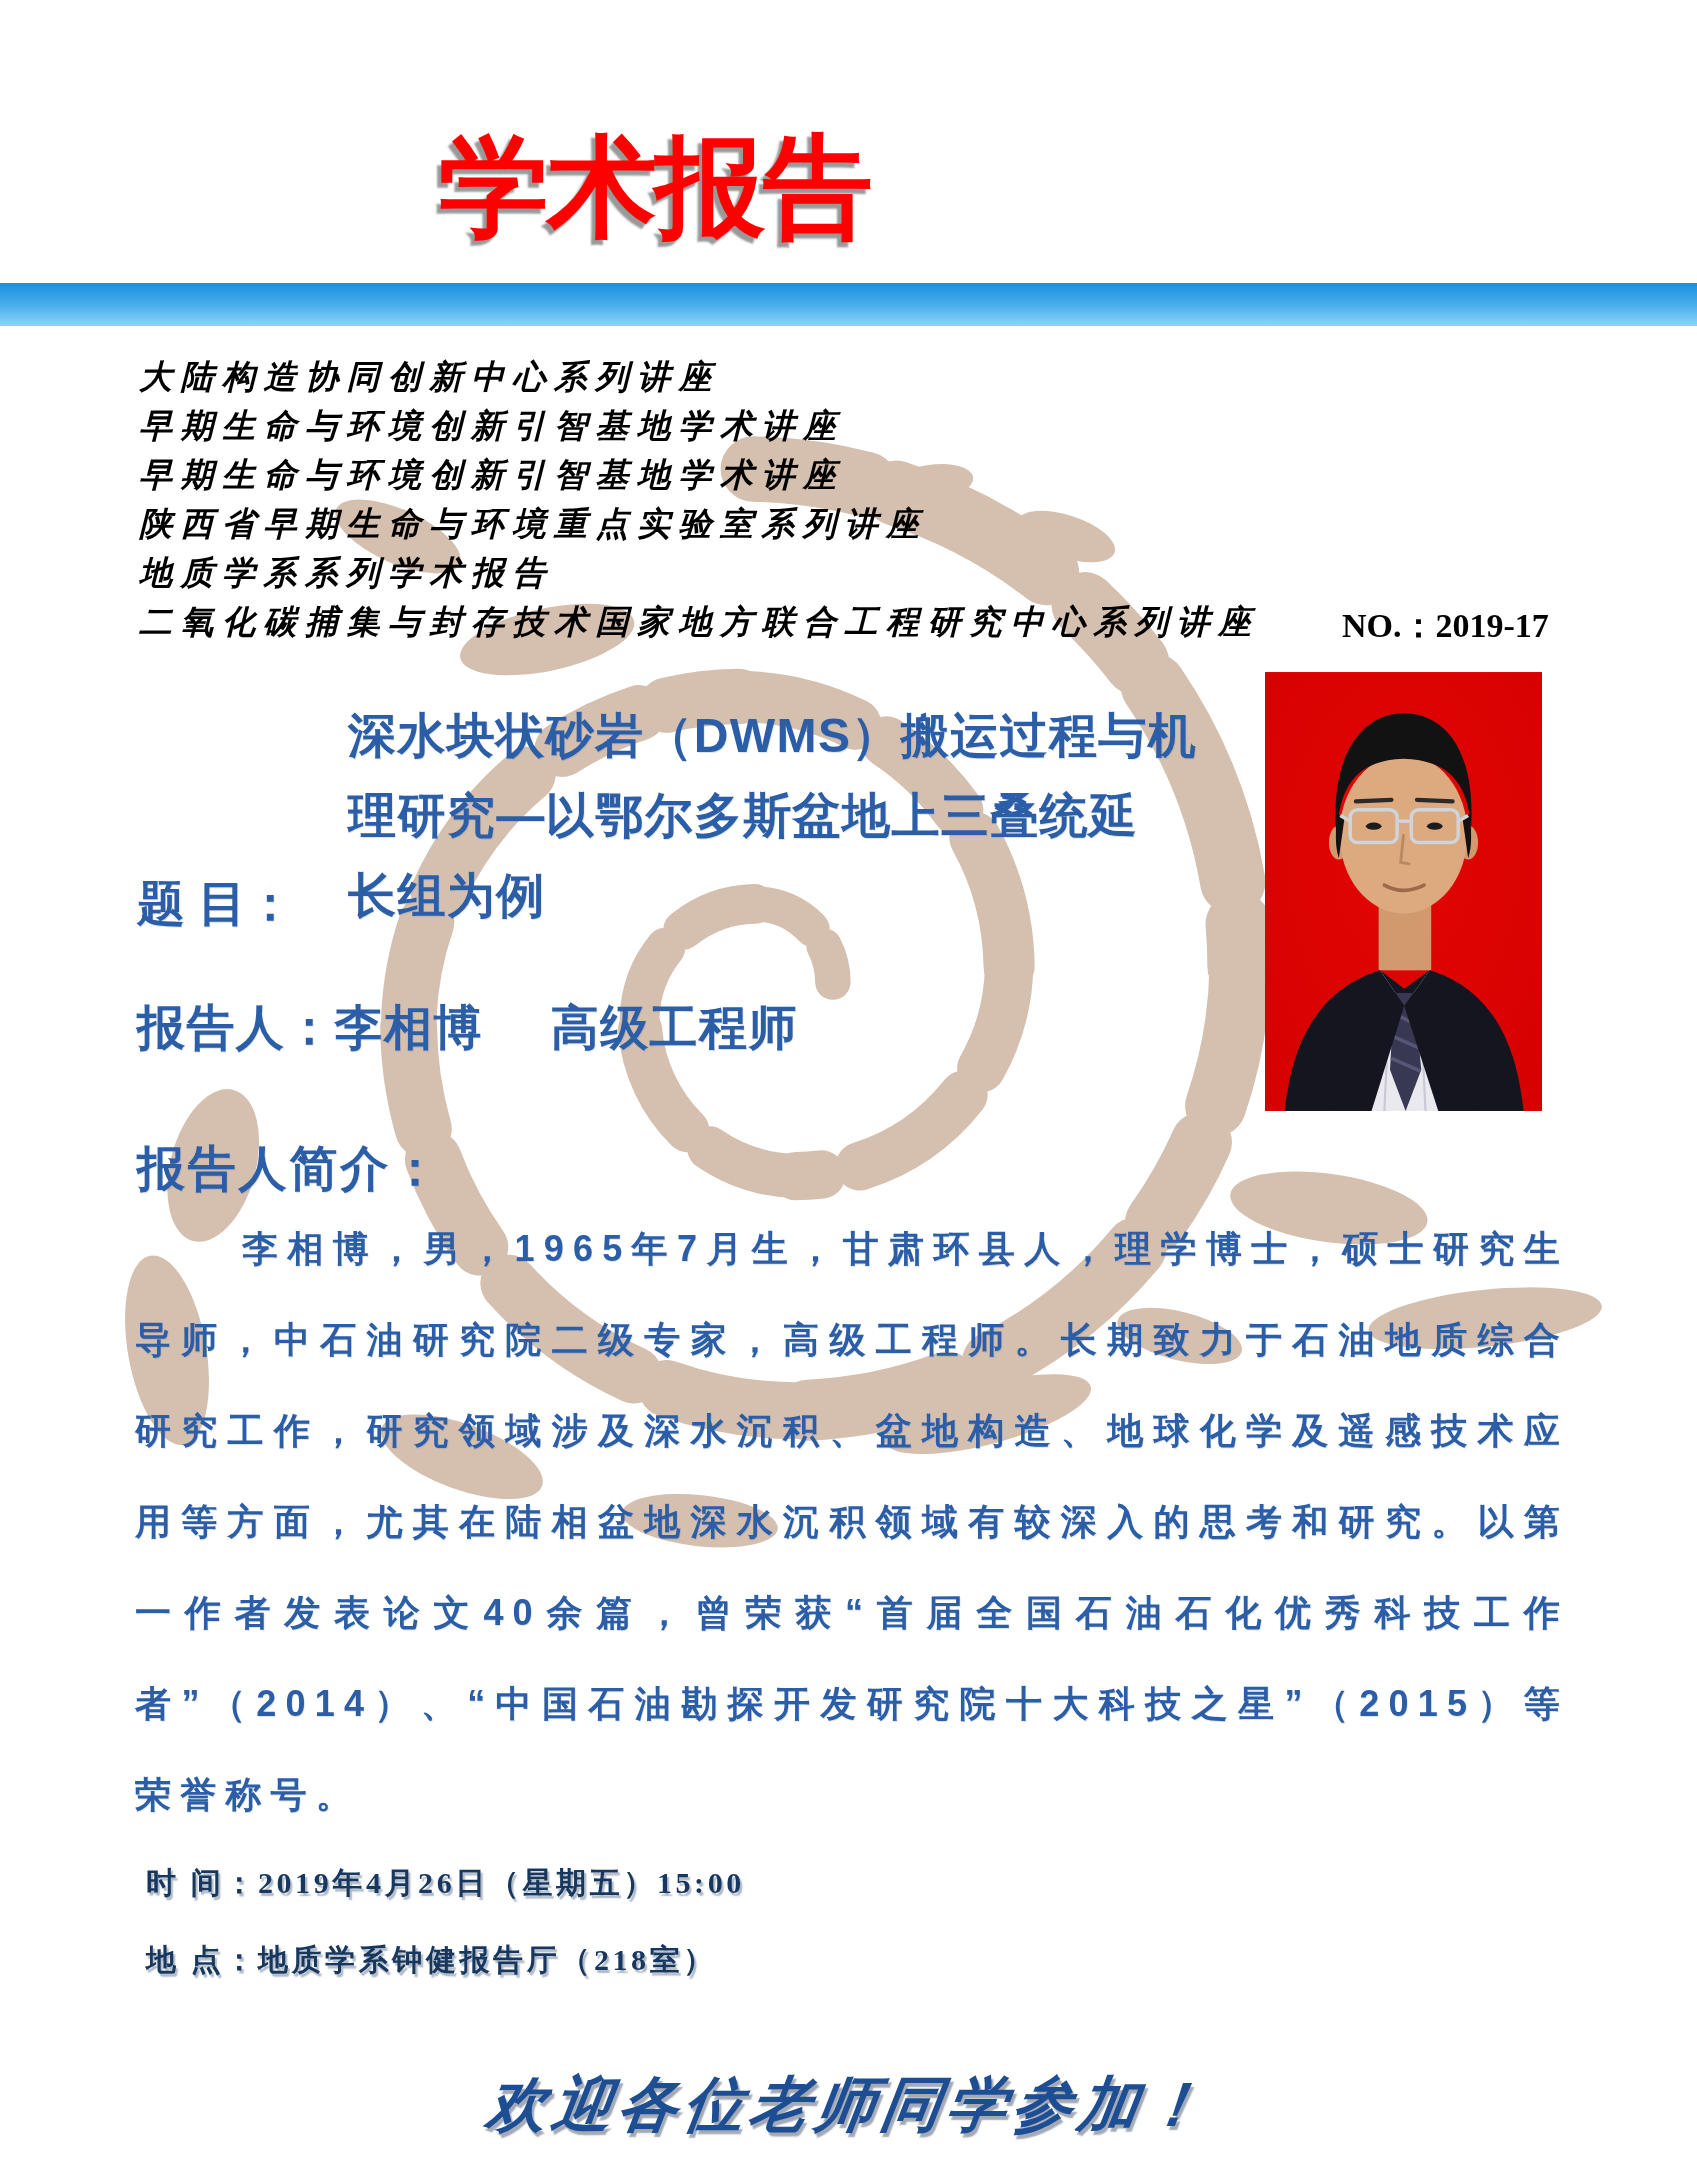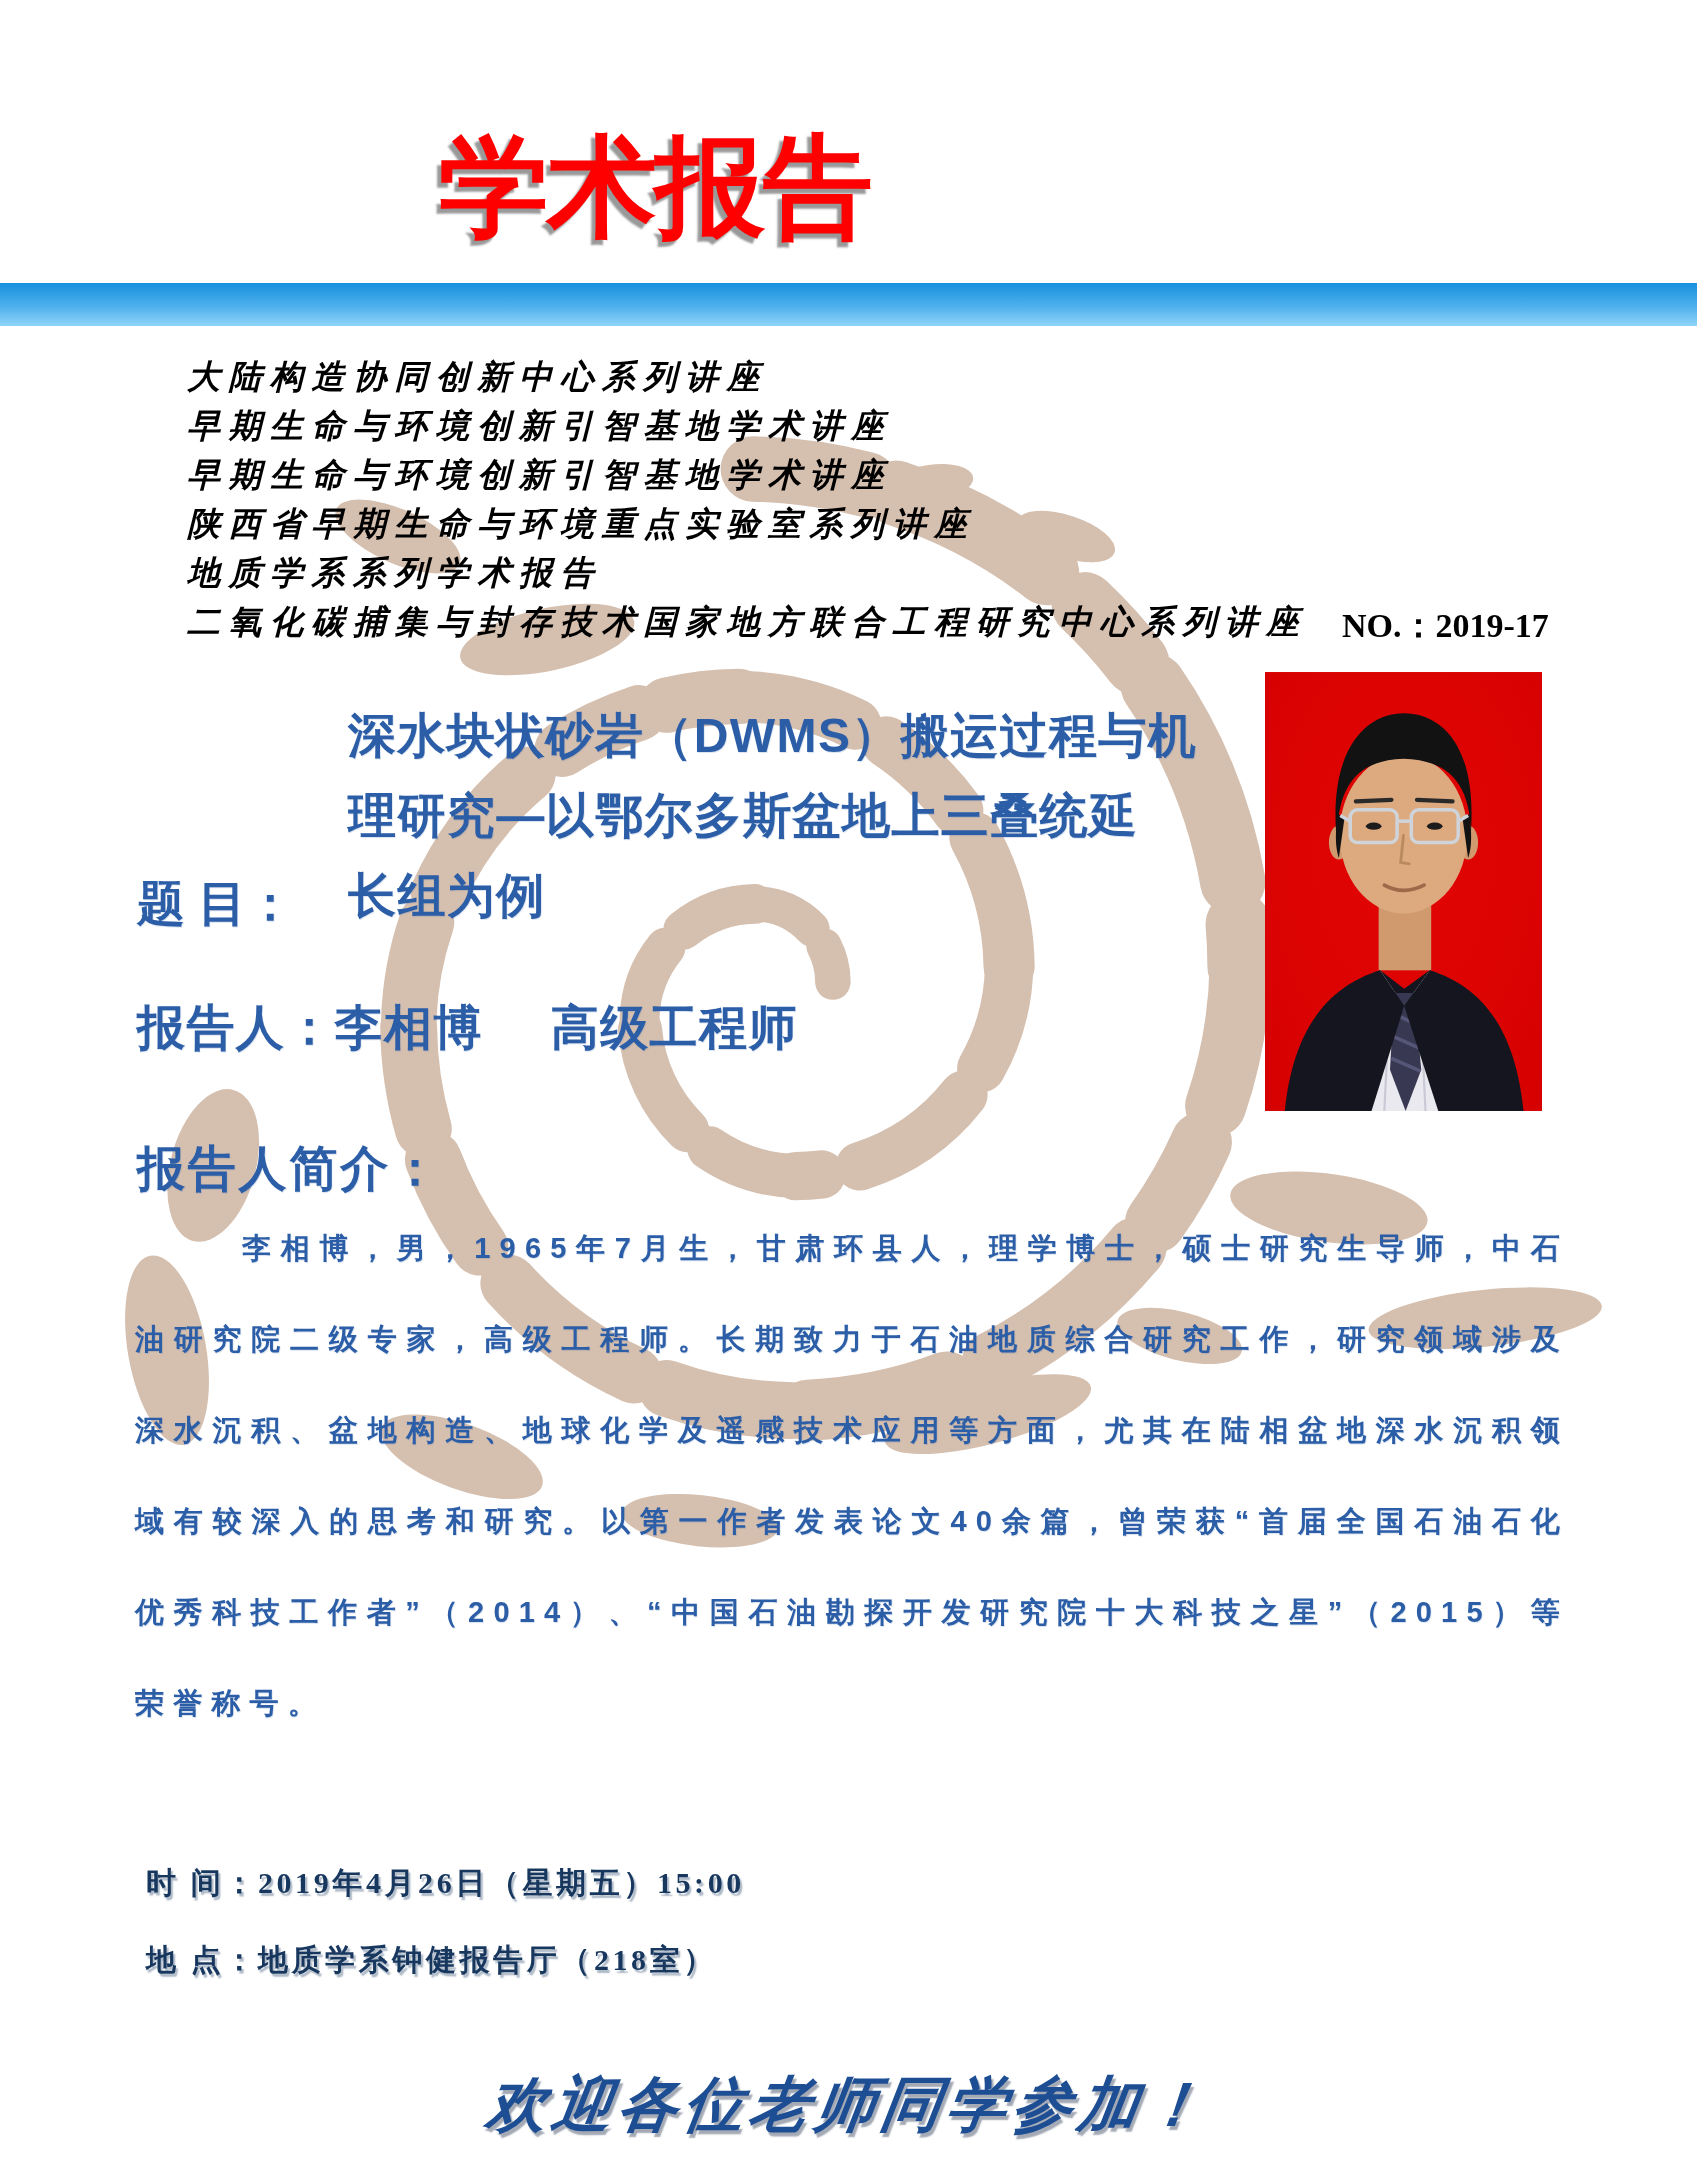--- a/index.html
+++ b/index.html
@@ -16,21 +16,21 @@
   .main-title{position:absolute;left:439px;top:114px;font-size:110px;font-weight:bold;
     color:var(--title_red);letter-spacing:-4.3px;word-spacing:-24px;white-space:nowrap;
     font-family:"Liberation Sans",sans-serif;
     text-shadow:-4.3px 5px 2.1px rgba(85,85,85,.6);}
 
   .blue-bar{position:absolute;left:0;top:283px;width:1697px;height:43px;
     background:linear-gradient(to bottom,var(--bar_blue_top) 0%,#4fb0ec 55%,var(--bar_blue_bottom) 100%);}
 
   .series{position:absolute;left:139px;top:353px;color:var(--series_black);
     font-family:"Liberation Serif",serif;font-style:italic;font-weight:bold;
-    font-size:33px;letter-spacing:8.5px;line-height:49px;white-space:nowrap;margin-left:48px;}
+    font-size:33px;letter-spacing:8.5px;line-height:49px;white-space:nowrap;}
 
   .doc-number{position:absolute;left:1342px;top:603px;color:#000;
     font-family:"Liberation Serif",serif;font-weight:bold;font-size:34px;white-space:nowrap;}
 
   .topic-row{position:absolute;left:137px;top:696px;display:flex;align-items:flex-end;}
   .topic-label{width:211px;flex:0 0 211px;color:var(--accent_blue);font-weight:bold;
     font-size:48px;white-space:nowrap;}
   .topic-lines{color:var(--accent_blue);font-weight:bold;font-size:48px;
     line-height:80px;letter-spacing:1.4px;white-space:nowrap;}
   .topic-lines .tline{height:80px;}
@@ -39,21 +39,21 @@
   .photo{position:absolute;left:1265px;top:672px;width:277px;height:439px;}
 
   .speaker-row{position:absolute;left:137px;top:996px;color:var(--accent_blue);
     font-weight:bold;font-size:48px;white-space:nowrap;letter-spacing:1.4px;}
   .speaker-gap{display:inline-block;width:68px;}
 
   .bio-label{position:absolute;left:137px;top:1137px;color:var(--accent_blue);
     font-weight:bold;font-size:48px;letter-spacing:2.8px;white-space:nowrap;}
 
   .bio-text{position:absolute;left:135px;top:1203px;width:1434px;
-    color:var(--accent_blue);font-weight:bold;font-size:29px;letter-spacing:9.2px;
+    color:var(--accent_blue);font-weight:bold;font-size:36px;letter-spacing:9.2px;
     line-height:91px;text-align:justify;text-indent:107px;}
 
   .sched{position:absolute;left:146px;color:var(--navy);font-weight:bold;font-size:30px;
     font-family:Liberation Serif, serif;letter-spacing:3.6px;white-space:nowrap;
     text-shadow:2.1px 2.8px 1.4px rgba(23,55,94,.35);}
   .sched.time{top:1863px;}
   .sched.venue{top:1940px;}
 
   .footer-line{position:absolute;left:0;top:2065px;width:1697px;text-align:center;
     color:var(--footer_blue);font-weight:bold;font-size:60px;letter-spacing:5.7px;

